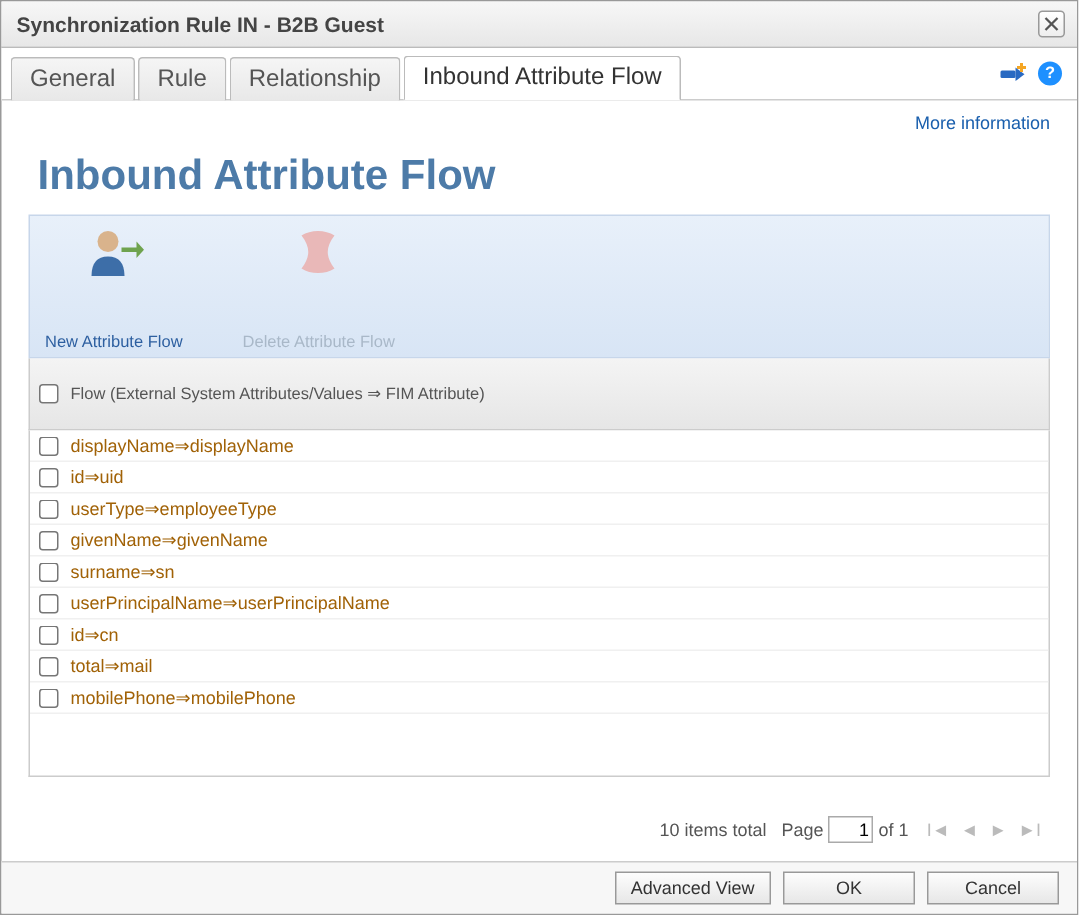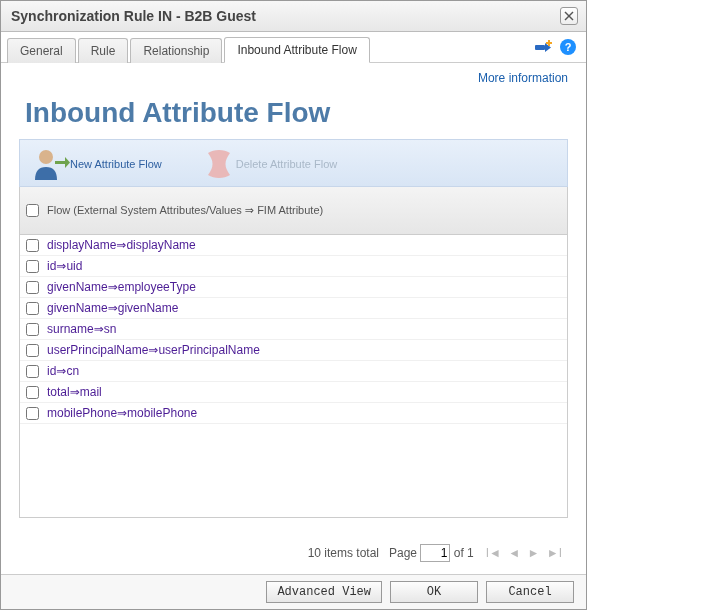--- a/index.html
+++ b/index.html
@@ -7,21 +7,21 @@
       font-family: "Segoe UI", Tahoma, Arial, sans-serif;
       font-size: 12px;
       background: #fff;
       color: #333;
       width: 719px;
       height: 610px;
       overflow: hidden;
       position: relative;
     }
     .window {
-      width: 587px;
+      width: 719px;
       height: 610px;
       border: 1px solid #999;
       background: #fff;
       display: flex;
       flex-direction: column;
     }
     .titlebar {
       display: flex;
       align-items: center;
       justify-content: space-between;
@@ -58,21 +58,21 @@
       padding-left: 6px;
       margin-top: 4px;
     }
     .tab {
       border: 1px solid #bbb;
       border-bottom: none;
       padding: 5px 12px;
       margin-right: 2px;
       background: linear-gradient(#f5f5f5,#e8e8e8);
       color: #555;
-      font-size: 12px;
+      font-size: 16px;
       cursor: pointer;
       border-top-left-radius: 3px;
       border-top-right-radius: 3px;
       position: relative;
       top: 1px;
     }
     .tab.active {
       background: #fff;
       color: #333;
       border-bottom: 1px solid #fff;
@@ -118,25 +118,26 @@
     .toolbar {
       background: linear-gradient(#e8f0fa, #d8e5f5);
       border: 1px solid #c7d6ea;
       display: flex;
       align-items: flex-end;
       gap: 40px;
       padding: 6px 10px 4px 10px;
     }
     .toolbar-item {
       display: flex;
-      flex-direction: row;
+      flex-direction: column;
       align-items: center;
       cursor: pointer;
       font-size: 11px;
       color: #2d5fa0;
+      gap: 36px;
     }
     .toolbar-item.disabled {
       color: #a9b8c8;
       cursor: default;
     }
     .toolbar-item .ticon {
       height: 36px;
       display: flex; align-items:center; justify-content:center;
     }
     .table-header {
@@ -160,21 +161,21 @@
     }
     .row {
       display: flex;
       align-items: center;
       padding: 3px 6px;
       border-bottom: 1px solid #f0f0f0;
       font-size: 12px;
     }
     .row input[type=checkbox]{ margin-right: 8px; }
     .row a {
-      color: #4c1d95;
+      color: #a16207;
       text-decoration: none;
     }
     .pager {
       display: flex;
       justify-content: flex-end;
       align-items: center;
       gap: 10px;
       padding: 6px 4px 8px 0;
       font-size: 12px;
       color: #555;
@@ -195,21 +196,20 @@
       gap: 8px;
     }
     .btn {
       min-width: 88px;
       padding: 3px 10px;
       background: linear-gradient(#fdfdfd,#e7e7e7);
       border: 1px solid #999;
       font-size: 12px;
       cursor: pointer;
       color: #333;
-      font-family: Liberation Mono, monospace;
     }
   </style>
 </head>
 <body>
 
 <div class="window">
   <div class="titlebar">
     <div class="titlebar-title">Synchronization Rule IN - B2B Guest</div>
     <div class="close-btn">
       <svg width="10" height="10" viewBox="0 0 10 10">
@@ -277,21 +277,21 @@
       <div class="row">
         <input type="checkbox" style="">
         <a href="#">displayName⇒displayName</a>
       </div>
       <div class="row">
         <input type="checkbox" style="">
         <a href="#">id⇒uid</a>
       </div>
       <div class="row">
         <input type="checkbox" style="">
-        <a href="#">givenName⇒employeeType</a>
+        <a href="#">userType⇒employeeType</a>
       </div>
       <div class="row">
         <input type="checkbox" style="">
         <a href="#">givenName⇒givenName</a>
       </div>
       <div class="row">
         <input type="checkbox" style="">
         <a href="#">surname⇒sn</a>
       </div>
       <div class="row">

